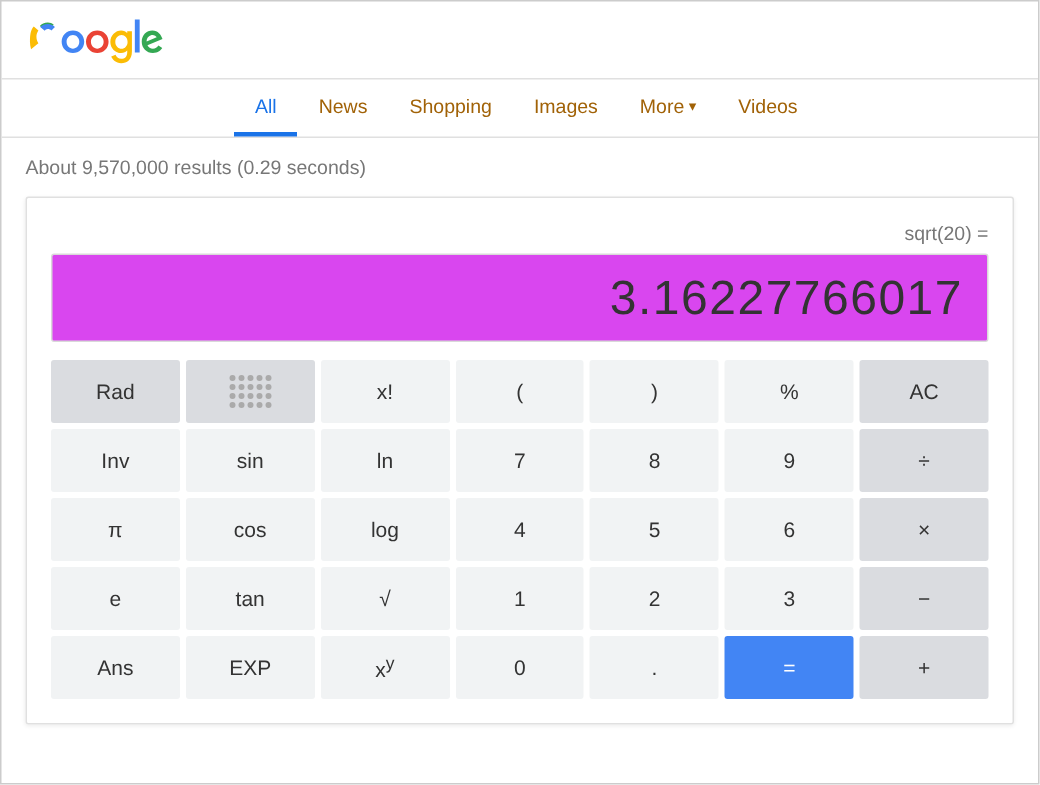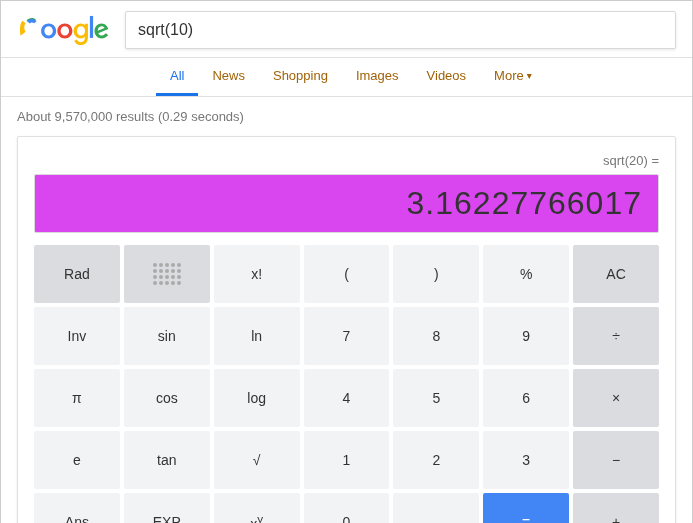--- a/index.html
+++ b/index.html
@@ -107,21 +107,21 @@
     }
 
     
     .calc-grid {
       display: grid;
       grid-template-columns: repeat(7, 1fr);
       gap: 4px;
     }
 
     .calc-btn {
-      height: 58px;
+      height: 42px;
       border: none;
       border-radius: 2px;
       font-size: 14px;
       cursor: pointer;
       background: #f1f3f4;
       color: #333;
       font-family: Arial, sans-serif;
       transition: background 0.1s;
     }
 
@@ -164,33 +164,32 @@
     <path fill="#EA4335" d="M163.75 47.18c0 12.77-9.99 22.18-22.25 22.18S119.25 59.95 119.25 47.18c0-12.85 9.99-22.18 22.25-22.18s22.25 9.32 22.25 22.18zm-9.74 0c0-7.98-5.79-13.44-12.51-13.44s-12.51 5.46-12.51 13.44c0 7.9 5.79 13.44 12.51 13.44s12.51-5.55 12.51-13.44z"></path>
     <path fill="#FBBC05" d="M209.75 26.34v39.82c0 16.38-9.66 23.07-21.08 23.07-10.75 0-17.22-7.19-19.66-13.07l8.48-3.53c1.51 3.61 5.21 7.87 11.17 7.87 7.31 0 11.84-4.51 11.84-13v-3.19h-.34c-2.18 2.69-6.38 5.04-11.68 5.04-11.09 0-21.25-9.66-21.25-22.09 0-12.52 10.16-22.26 21.25-22.26 5.29 0 9.49 2.35 11.68 4.96h.34v-3.61h9.25zm-8.56 20.92c0-7.81-5.21-13.52-11.84-13.52-6.72 0-12.35 5.71-12.35 13.52 0 7.73 5.63 13.36 12.35 13.36 6.63 0 11.84-5.63 11.84-13.36z"></path>
     <path fill="#4285F4" d="M225 3v65h-9.5V3h9.5z"></path>
     <path fill="#34A853" d="M262.02 54.48l7.56 5.04c-2.44 3.61-8.32 9.83-18.48 9.83-12.6 0-22.01-9.74-22.01-22.18 0-13.19 9.49-22.18 20.92-22.18 11.51 0 17.14 9.16 18.98 14.11l1.01 2.52-29.65 12.28c2.27 4.45 5.8 6.72 10.75 6.72 4.96 0 8.4-2.44 10.92-6.14zm-23.27-7.98l19.82-8.23c-1.09-2.77-4.37-4.7-8.23-4.7-4.95 0-11.84 4.37-11.59 12.93z"></path>
     <path fill="#EA4335" d="M35.29 41.41V32h31.v9c0 8.66-2.52 15.38-6.72 19.99l-9.06-7.56c2.27-2.69 3.52-6.55 3.52-11.26H35.29V41.41z"></path>
     <path fill="#FBBC05" d="M16.35 57.27l9.07-7.56c-2.44-3.44-3.86-7.73-3.86-12.51 0-4.79 1.42-9.08 3.86-12.52l-9.07-7.56C11.31 22.59 8.79 29.57 8.79 47.2c0 5.21.76 10.08 2.18 14.53l5.38-4.46z"></path>
     <path fill="#34A853" d="M37.29 23.46l-9.07-7.56C31.92 12.02 37.29 9 43.94 9c4.45 0 8.66 1.68 11.76 4.37l-7.22 7.22c-1.26-1.17-3.02-1.93-4.96-1.93-3.19 0-5.55 1.42-6.23 4.8z"></path>
     <path fill="#4285F4" d="M43.94 22.06c2.77 0 5.29 1.09 7.14 2.86l6.97-6.97C54.43 14.62 49.39 12 43.94 12c-5.88 0-11.09 2.27-14.95 5.96l9.07 7.56c1.09-2.02 3.19-3.46 5.88-3.46z"></path>
   </svg>
 
-  <input class="search-bar" type="text" value="sqrt(10)" style="">
 </div>
 
 <div class="tabs">
   <a class="tab active">All</a>
   <a class="tab">News</a>
   <a class="tab">Shopping</a>
   <a class="tab">Images</a>
-  <a class="tab">Videos</a>
   <a class="tab">
     <span>More</span>
     <span class="chevron">▾</span>
   </a>
+  <a class="tab">Videos</a>
 </div>
 
 <div class="result-info">About 9,570,000 results (0.29 seconds)</div>
 
 <div class="calc-card">
   <div class="calc-label">sqrt(20) =</div>
   <div class="calc-display">3.16227766017</div>
 
   <div class="calc-grid">
 

